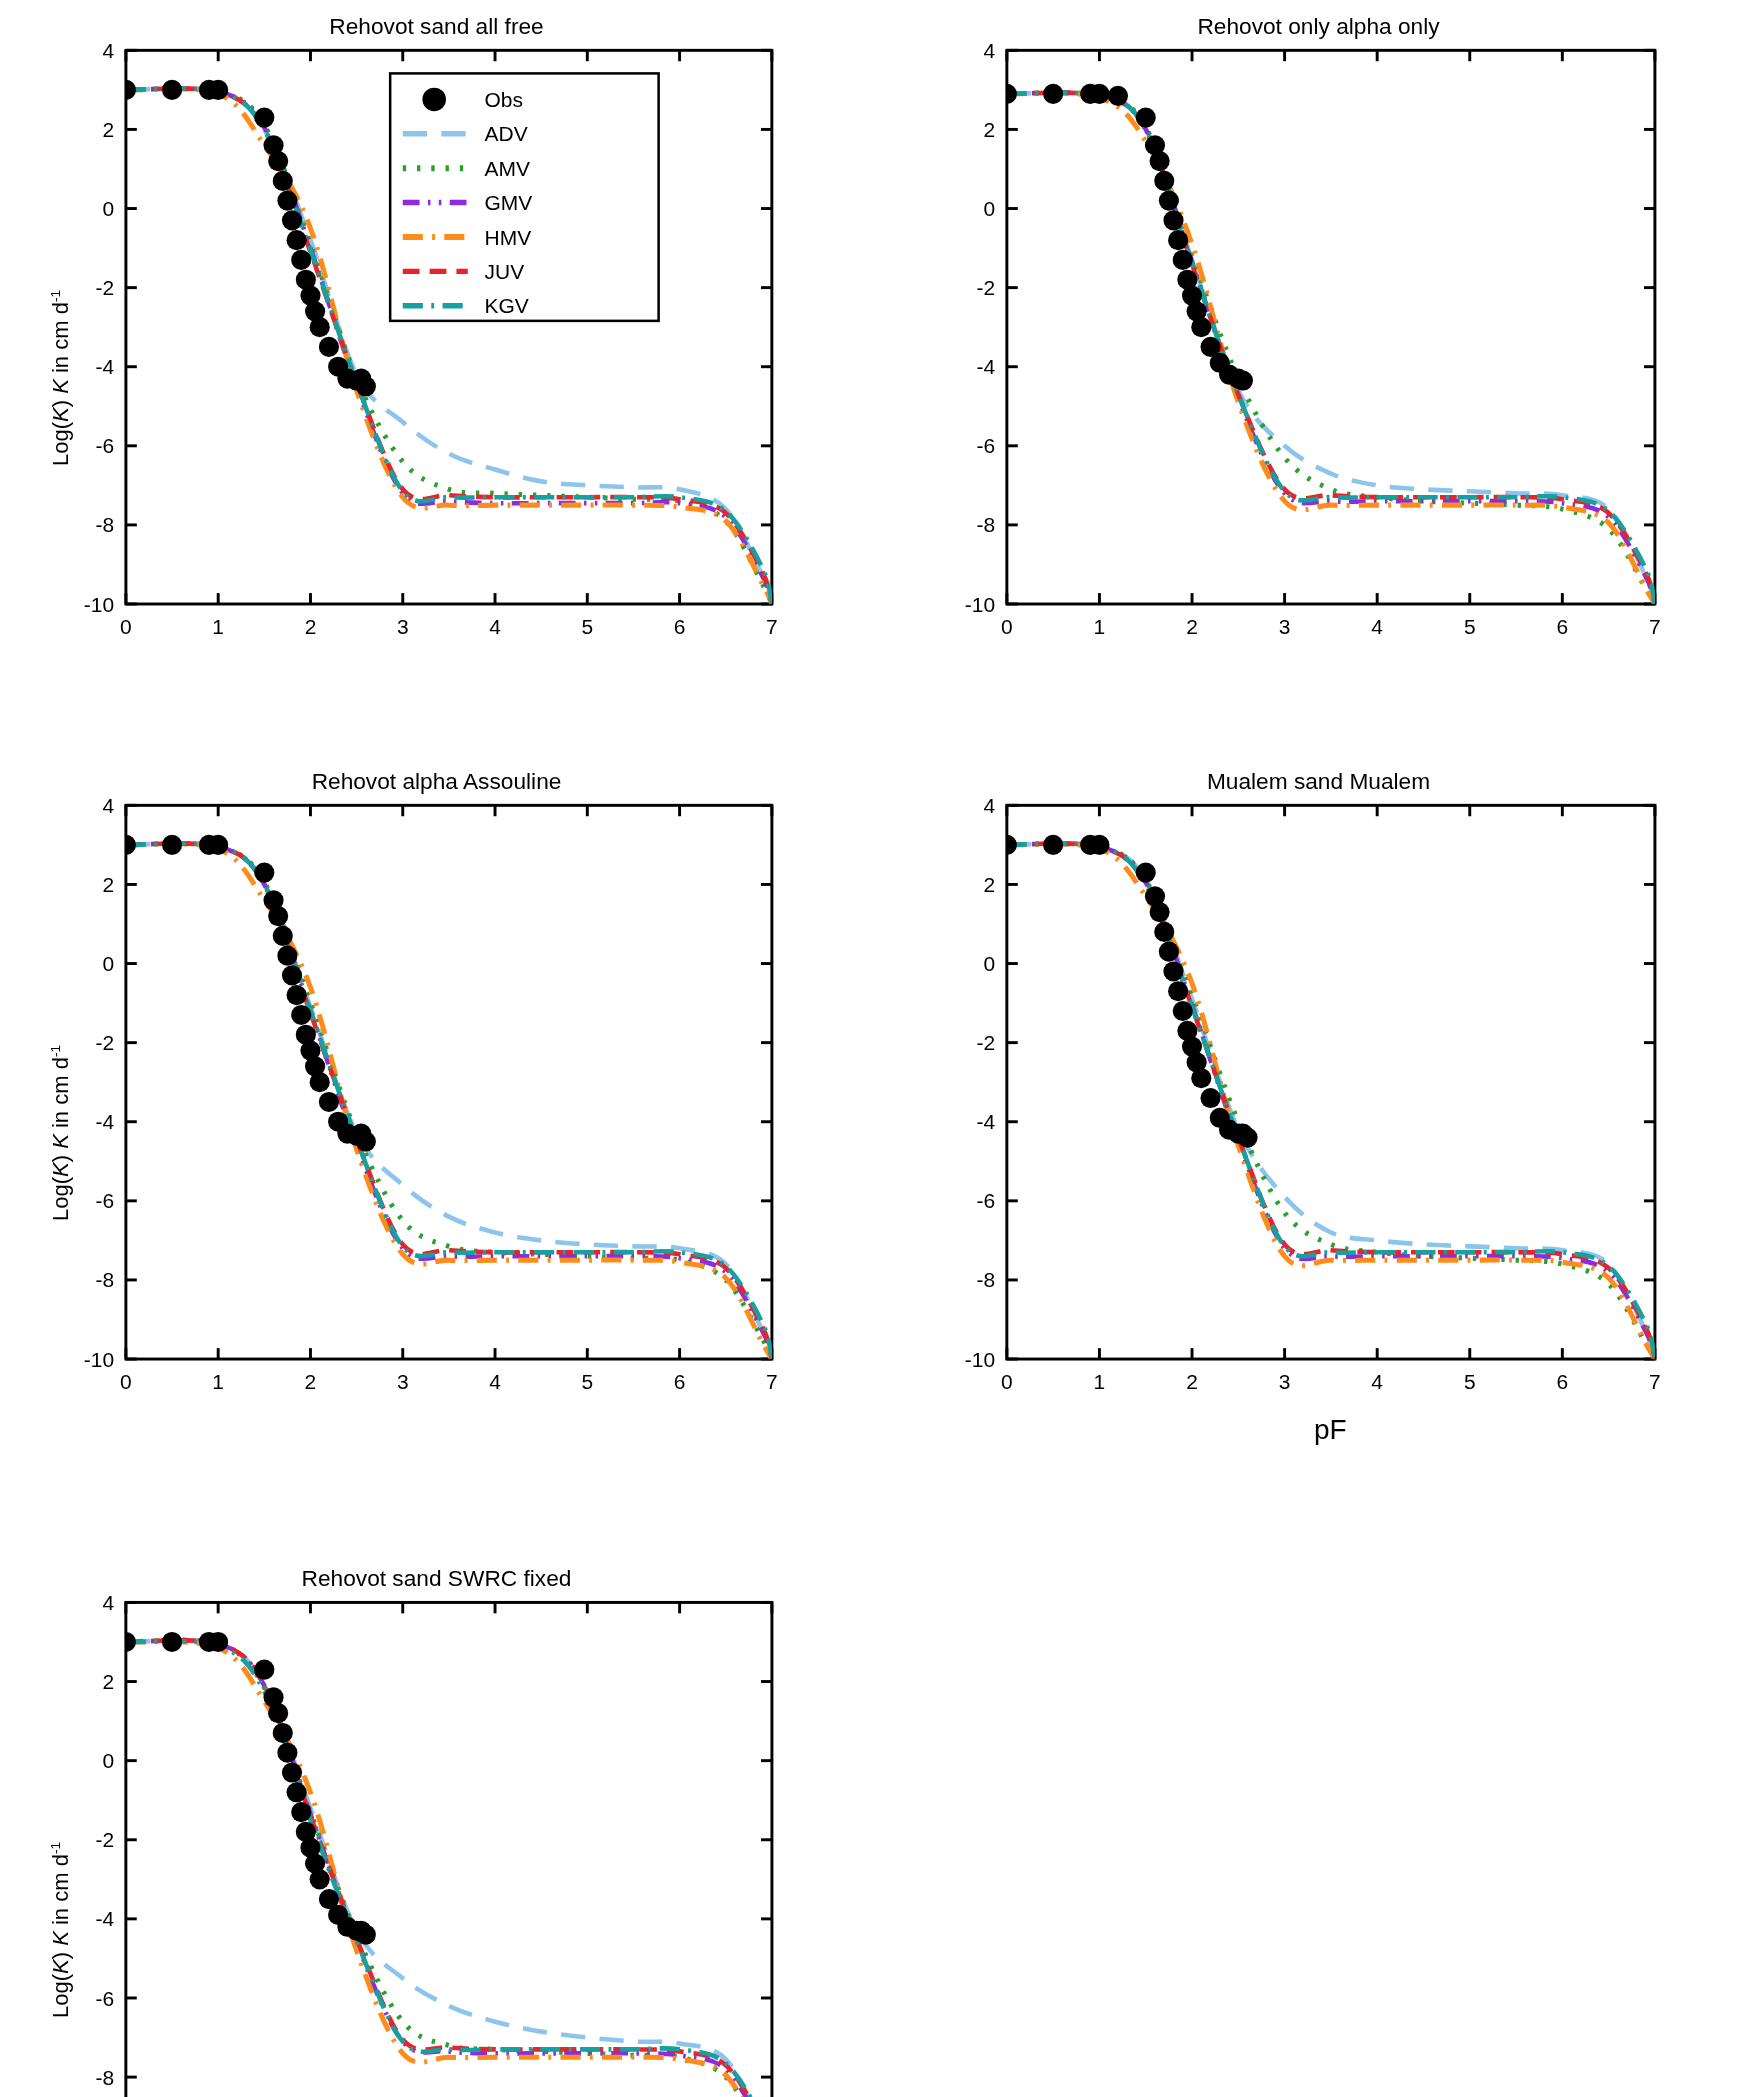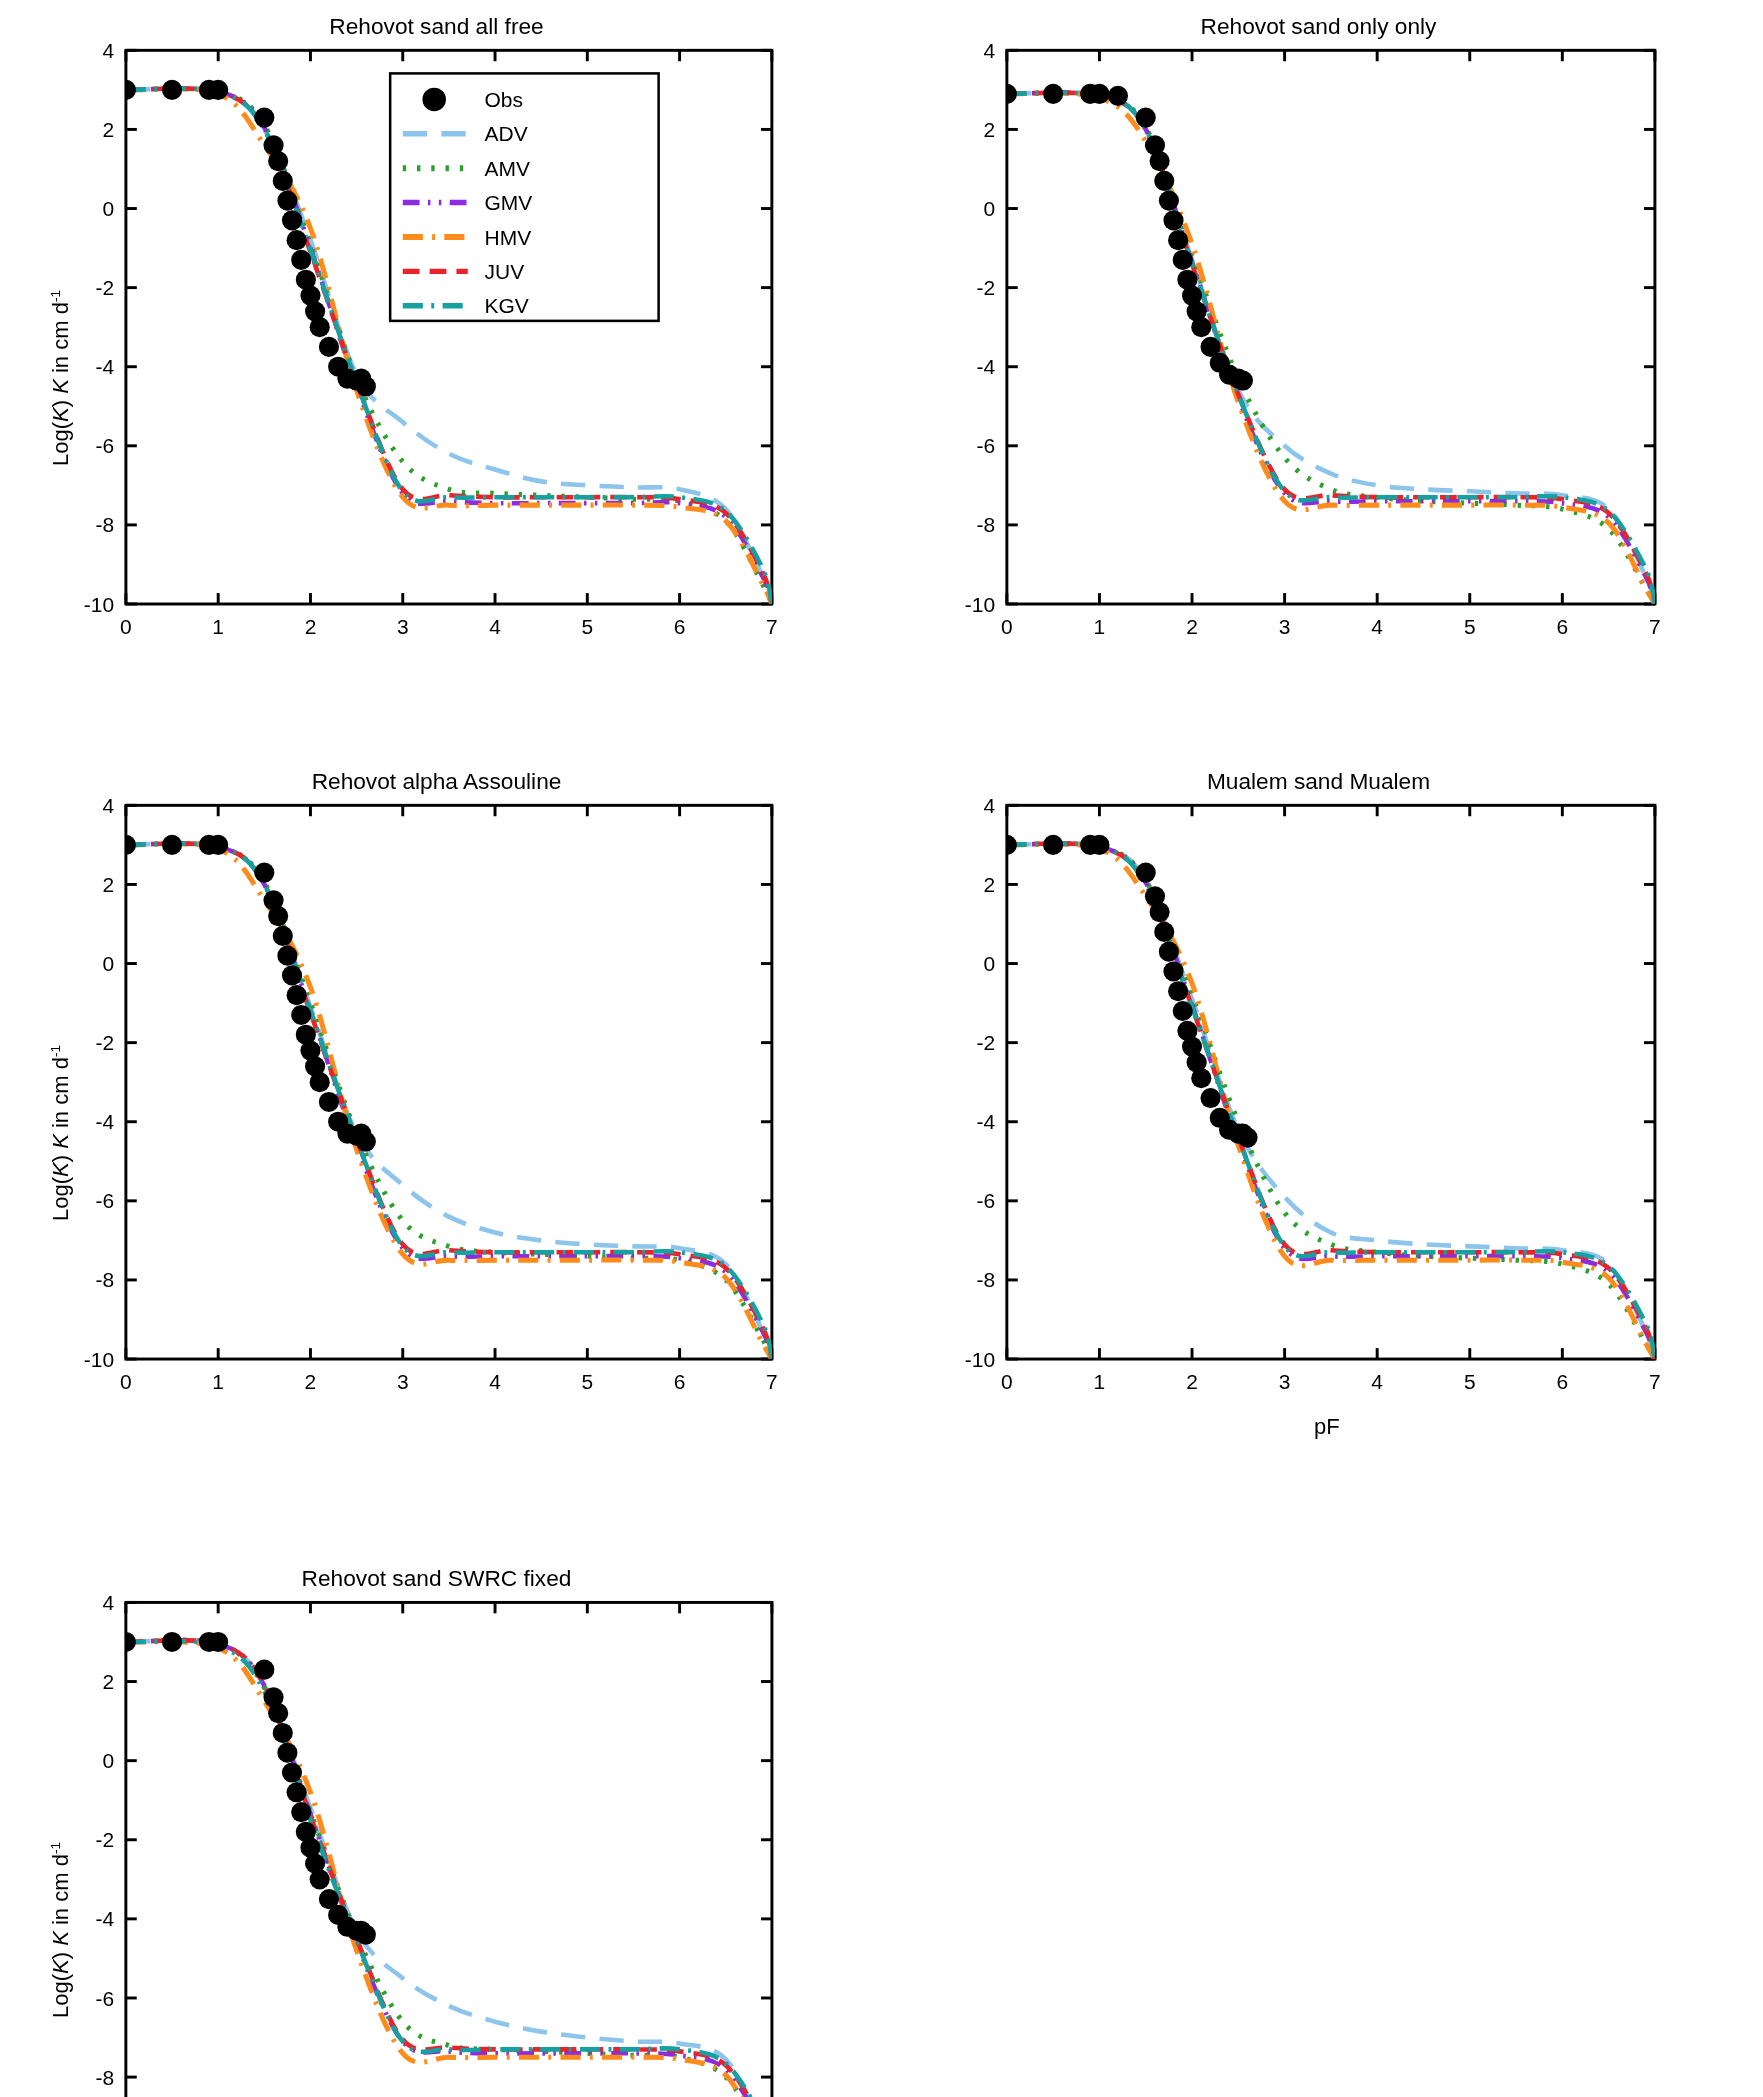--- a/index.html
+++ b/index.html
@@ -57,21 +57,21 @@
   }
 
   .ylabel {
     position: absolute;
     font-size: 22px;
     transform-origin: left top;
     white-space: nowrap;
   }
   .xlabel {
     position: absolute;
-    font-size: 22px;
+    font-size: 28px;
     white-space: nowrap;
     text-align: center;
   }
   .axis-text {
     font-size: 50px;
     font-family: "Liberation Sans", sans-serif;
     fill: #000;
   }
   .legend-text {
     font-size: 50px;
@@ -190,21 +190,21 @@
             <text x="1155" y="665" class="legend-text">JUV</text>
             <line x1="960" y1="729" x2="1115" y2="729" stroke="#17A0A0" stroke-width="13" stroke-dasharray="48,20,7,20"></line>
             <text x="1155" y="747" class="legend-text">KGV</text>
           </g>
         </svg>
         <div class="ylabel" style="left: 48px; top: 466px; transform: rotate(-90deg);">Log(<span class="ital">K</span>) <span class="ital">K</span> in cm d<sup>-1</sup></div>
       </div>
   </div>
 
   <div class="panel">
-    <div class="panel-title">Rehovot sand only only</div>
+    <div class="panel-title">Rehovot only alpha only</div>
     <div class="plotwrap">
         <svg class="plot" viewBox="0 0 2105 1800">
           <rect x="300" y="120" width="1545" height="1320" fill="none" stroke="#000" stroke-width="7"></rect>
           <line x1="300" y1="1440" x2="300" y2="1414" stroke="#000" stroke-width="7"></line>
           <line x1="300" y1="120" x2="300" y2="146" stroke="#000" stroke-width="7"></line>
           <text x="300" y="1512" text-anchor="middle" class="axis-text">0</text>
           <line x1="520.7142857142857" y1="1440" x2="520.7142857142857" y2="1414" stroke="#000" stroke-width="7"></line>
           <line x1="520.7142857142857" y1="120" x2="520.7142857142857" y2="146" stroke="#000" stroke-width="7"></line>
           <text x="520.7142857142857" y="1512" text-anchor="middle" class="axis-text">1</text>
           <line x1="741.4285714285713" y1="1440" x2="741.4285714285713" y2="1414" stroke="#000" stroke-width="7"></line>

